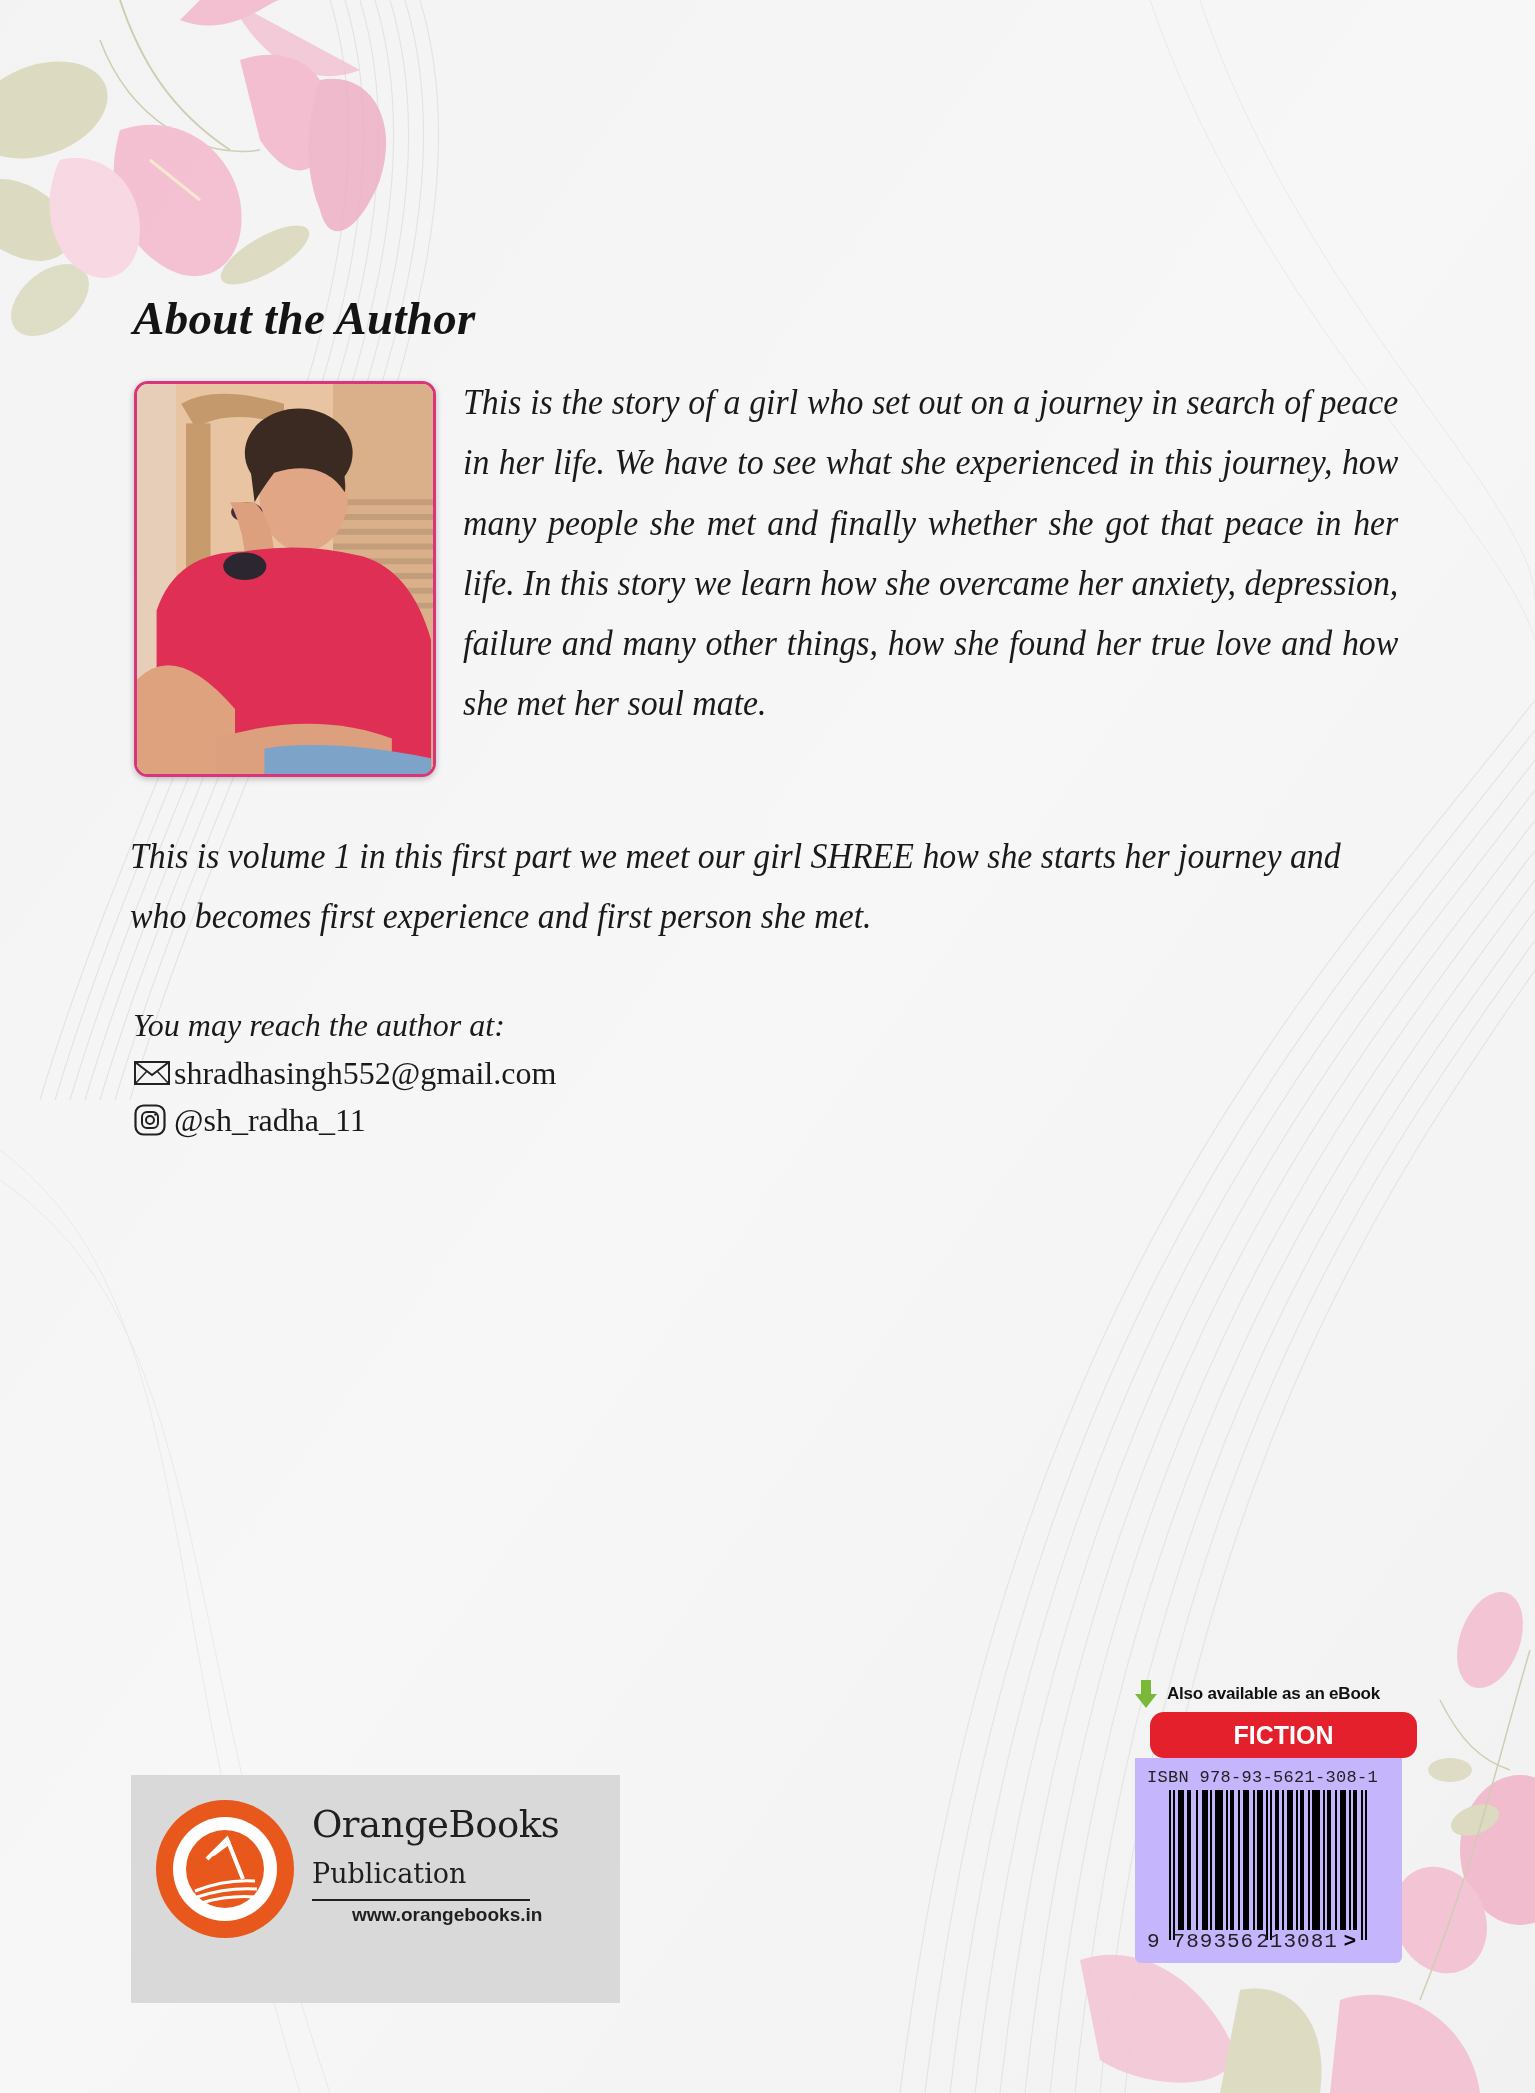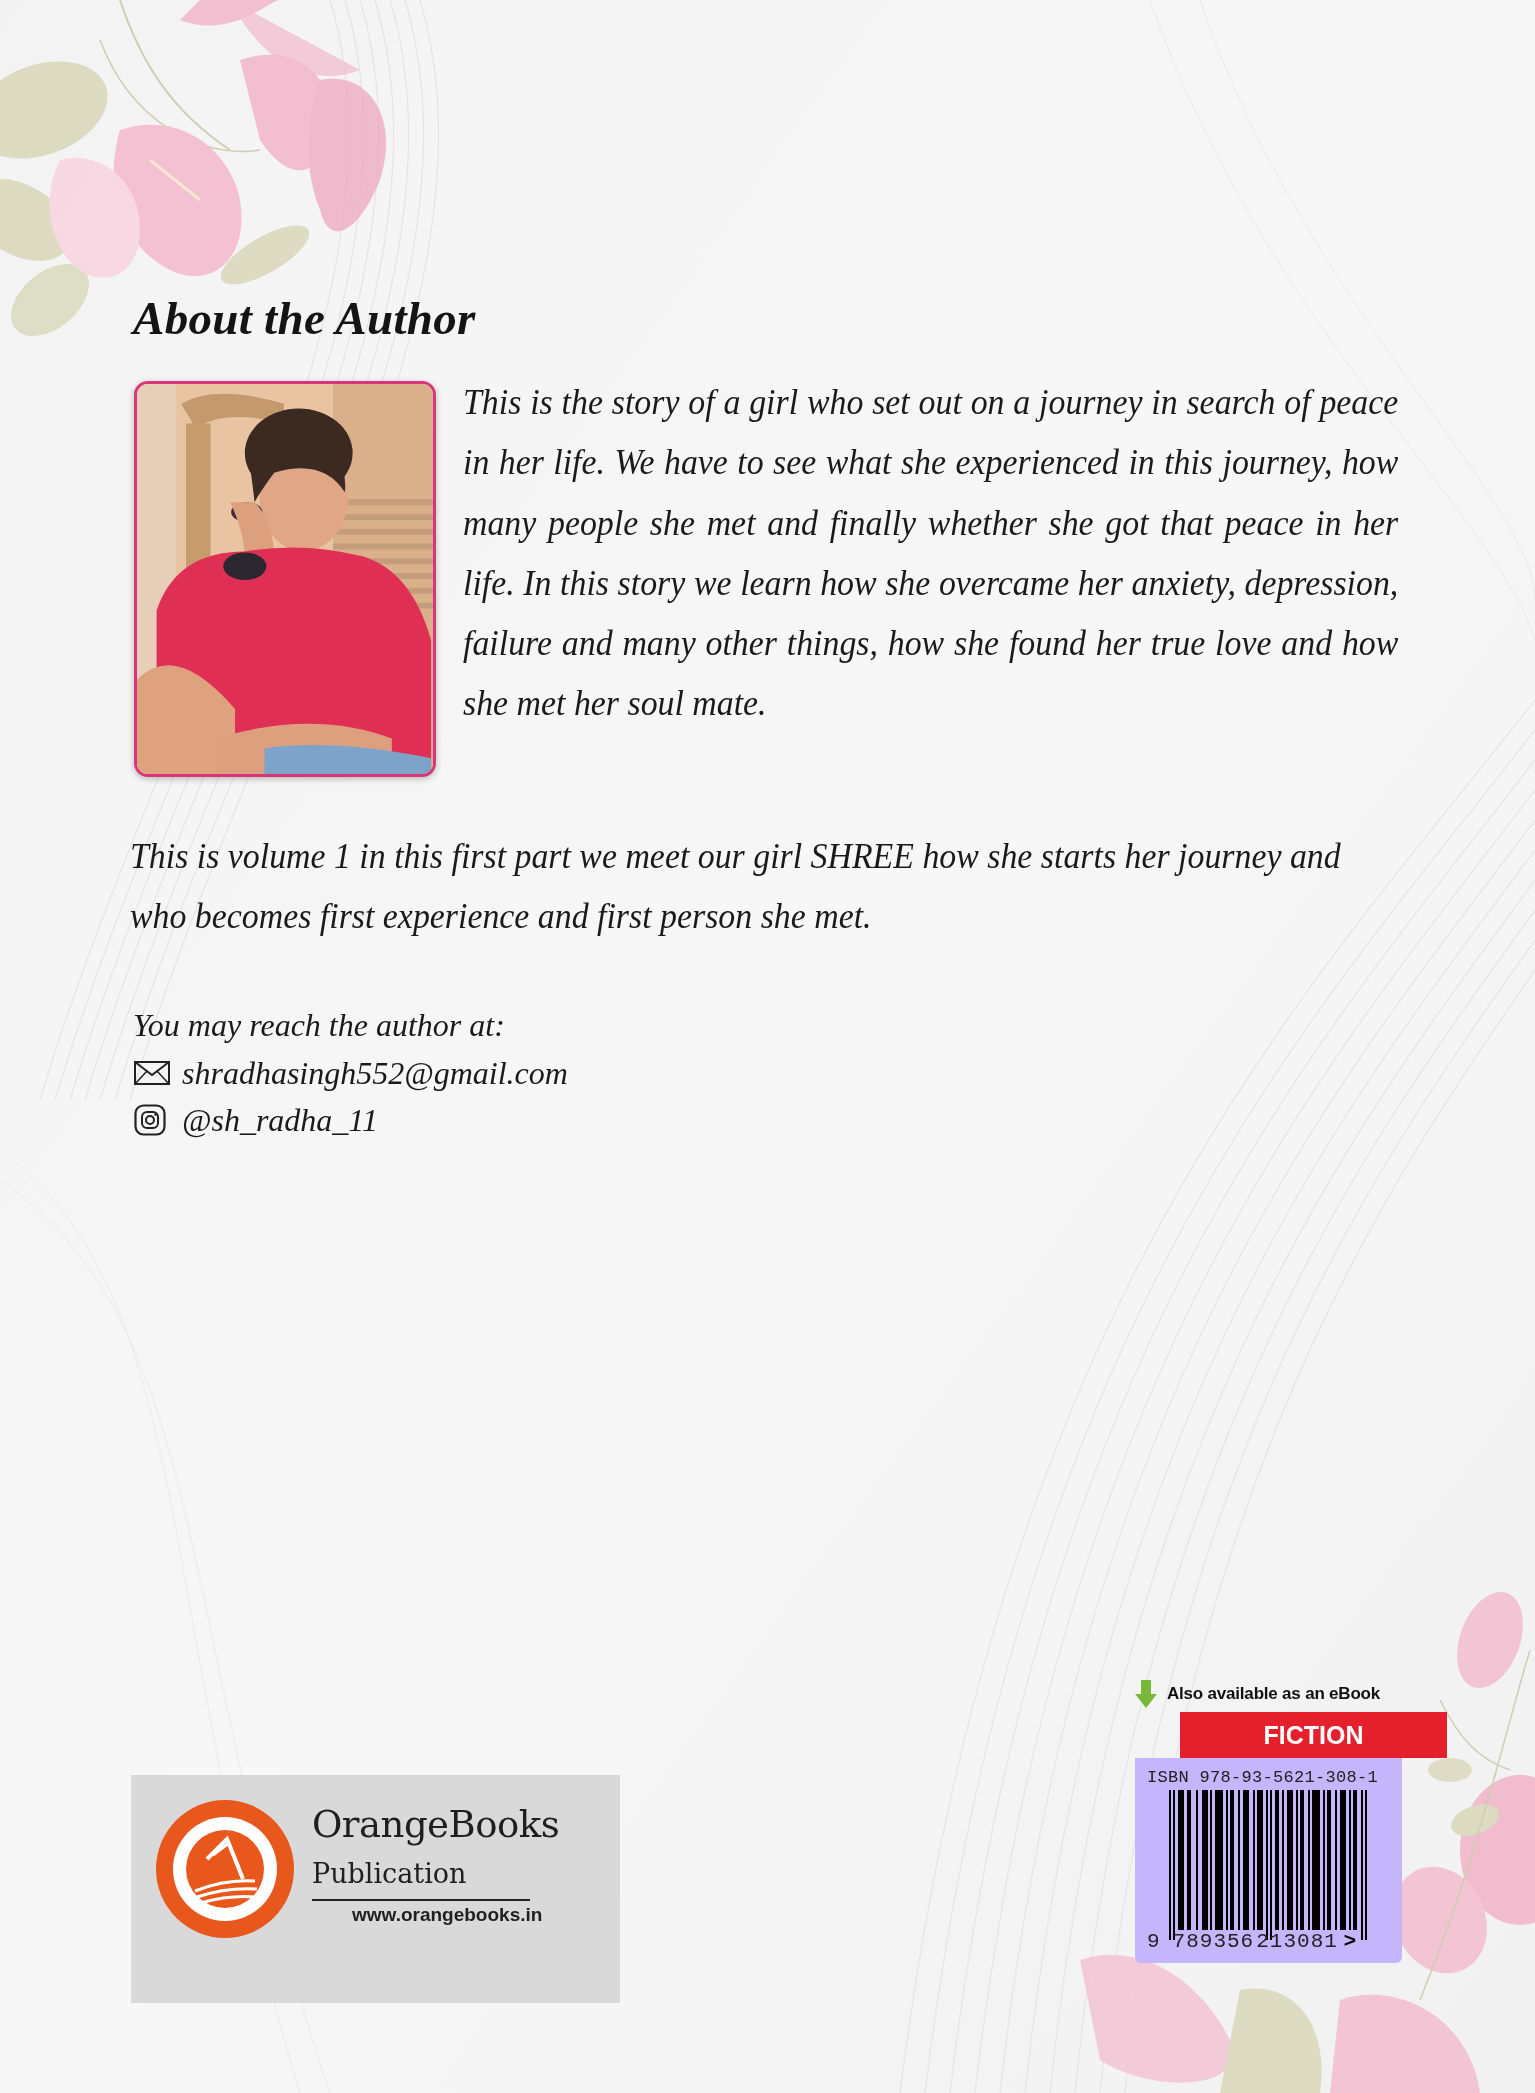--- a/index.html
+++ b/index.html
@@ -44,21 +44,21 @@
     }
 
     .reach {
       left: 133px; top: 1005px;
       font-style: italic; font-size: 32px; line-height: 40px;
     }
     .contact-row { left: 134px; display: flex; align-items: center; }
     .contact-row.email { top: 1053px; }
     .contact-row.insta { top: 1100px; }
     .contact-row .ico { width: 38px; height: 38px; display: flex; align-items: center; justify-content: flex-start; }
-    .contact-row .txt { font-style: italic; font-size: 32px; line-height: 40px; margin-left: 10px; }
+    .contact-row .txt { font-size: 32px; line-height: 40px; margin-left: 2px; }
 
     .publisher {
       left: 131px; top: 1775px; width: 489px; height: 228px;
       background: #d9d9d9;
     }
     .pub-logo { position: absolute; left: 24px; top: 24px; width: 140px; height: 140px; }
     .pub-name {
       position: absolute; left: 181px; top: 28px;
       font-family: "DejaVu Serif", serif; font-size: 37px; line-height: 44px;
       color: #1f1f1f; letter-spacing: -0.5px;
@@ -76,24 +76,24 @@
     }
 
     .ebook {
       left: 1135px; top: 1680px; display: flex; align-items: center;
       font-family: "Liberation Sans", sans-serif; font-size: 17px; font-weight: bold;
       color: #111; letter-spacing: -0.2px;
     }
     .ebook .arrow { width: 22px; height: 28px; margin-right: 10px; }
 
     .fiction-band {
-      left: 1180px; top: 1712px; width: 267px; height: 46px;
+      left: 1150px; top: 1712px; width: 267px; height: 46px;
       background: #e4202c; color: #fff;
       font-family: "Liberation Sans", sans-serif; font-weight: bold;
-      font-size: 25px; line-height: 46px; text-align: center;
+      font-size: 25px; line-height: 46px; text-align: center; border-radius: 14px;
     }
     .barcode-box {
       left: 1135px; top: 1758px; width: 267px; height: 205px;
       background: #c4b5fd; border-radius: 0 0 6px 6px;
     }
     .isbn-label {
       position: absolute; left: 12px; top: 10px;
       font-family: "Liberation Mono", monospace; font-size: 17px; letter-spacing: 0.3px;
       color: #222; white-space: nowrap;
     }

